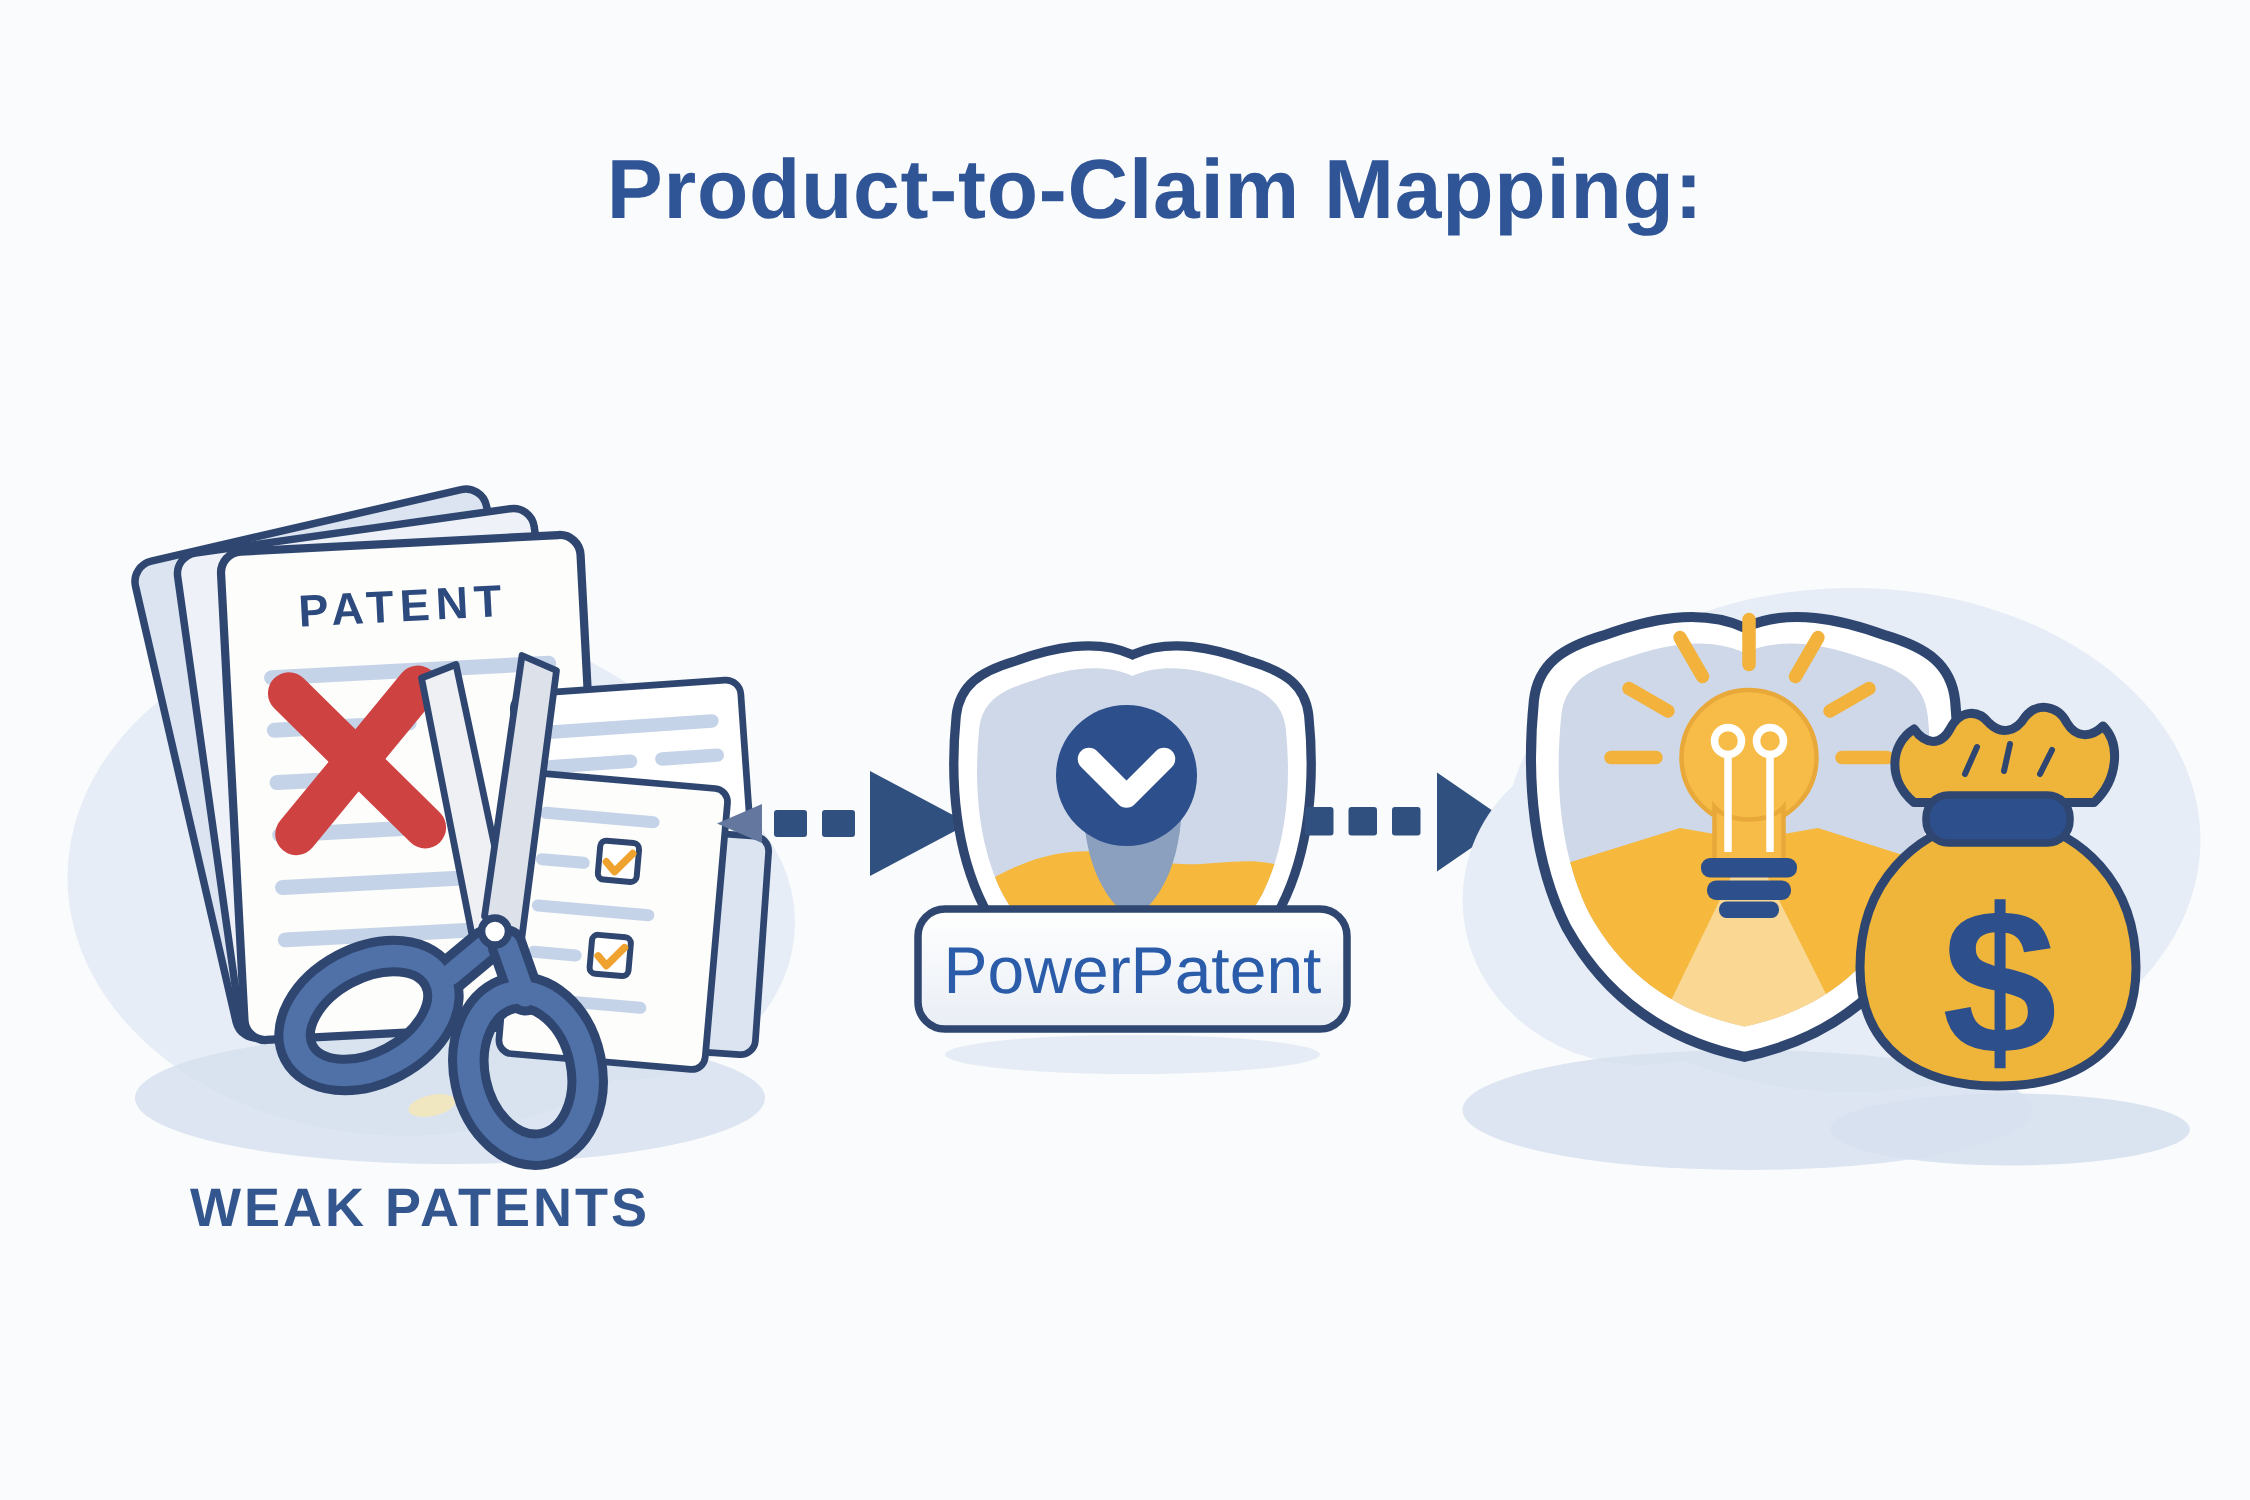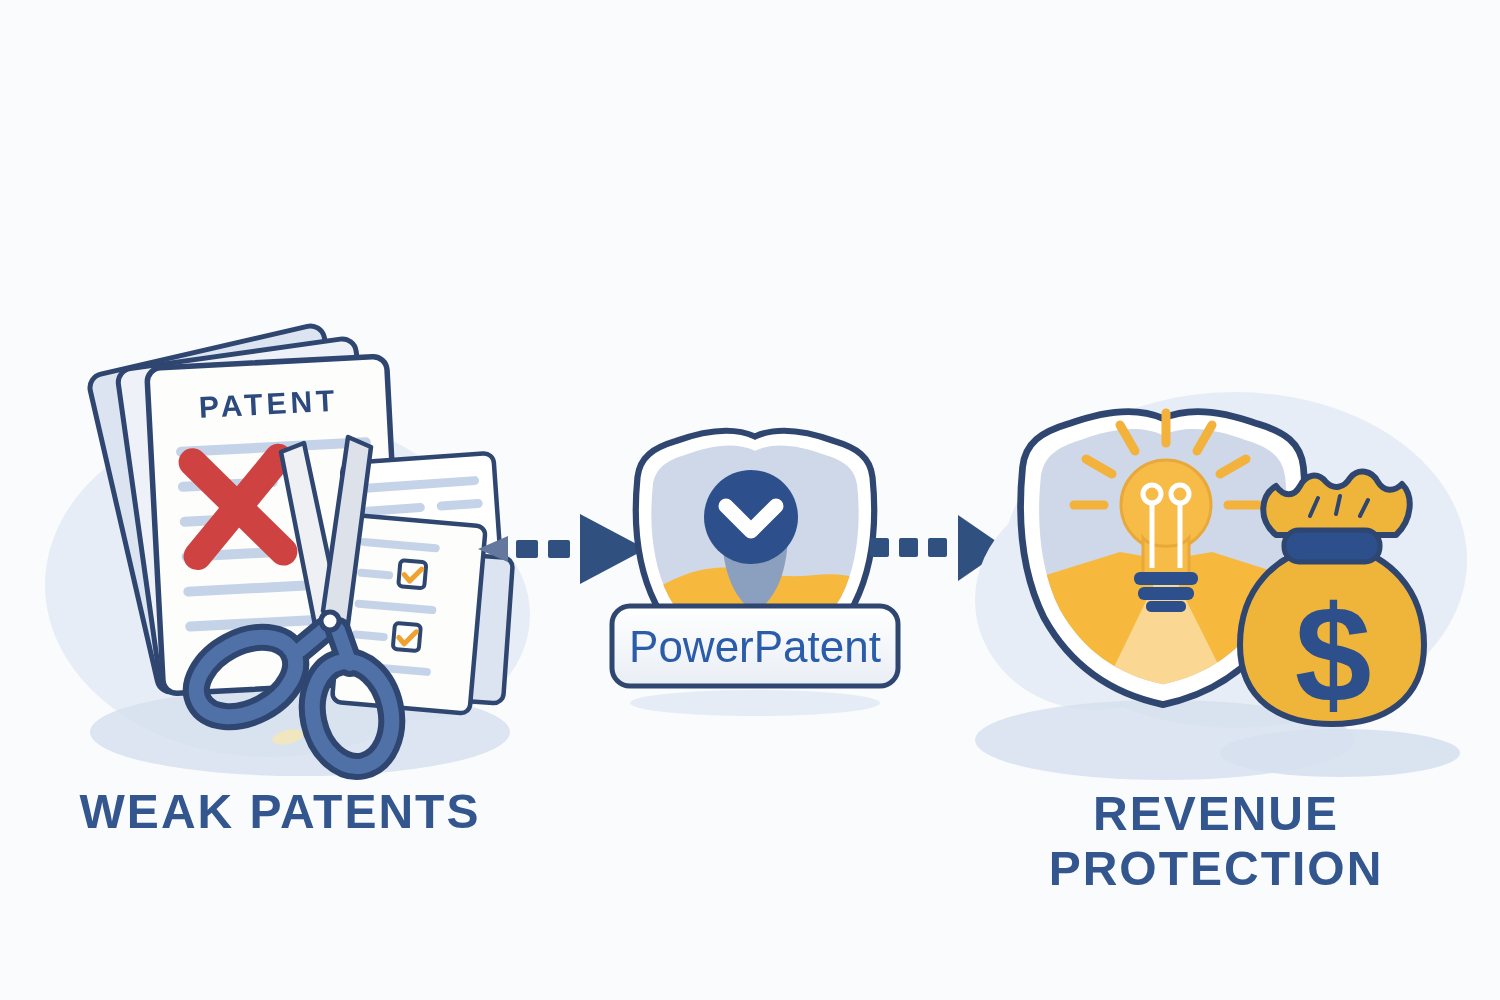--- a/index.html
+++ b/index.html
@@ -6,21 +6,21 @@
   body{font-family:"Liberation Sans", sans-serif;}
   .canvas{position:relative;width:1500px;height:1000px;background:#fafbfc;overflow:hidden;}
 
   
   .title{position:absolute;top:98px;left:40px;width:1460px;text-align:center;
          color:var(--title-blue,#2F5597);font-weight:bold;line-height:1;}
   .title-line1{font-size:56px;letter-spacing:.5px;}
   .title-line2{font-size:51px;margin-top:36px;letter-spacing:.5px;}
 
   
-  .caption{position:absolute;font-weight:bold;font-size:48px;letter-spacing:2px;
+  .caption{position:absolute;font-weight:bold;font-size:36px;letter-spacing:2px;
            color:var(--caption-blue,#33568F);text-align:center;}
   .caption-left{top:784px;left:30px;width:500px;}
   .caption-right{top:786px;left:986px;width:460px;}
 
   
   .s-navy{stroke:var(--outline-navy,#2E4670);}
   .f-white{fill:#ffffff;}
   .f-page{fill:#fdfdfb;}
   .f-inner{fill:var(--shield-inner-blue,#CFD8E8);}
   .f-yellow{fill:var(--accent-yellow,#F6B83D);}
@@ -47,20 +47,21 @@
   text.patent-title{fill:#2D4A7E;font-weight:bold;font-size:30px;letter-spacing:4px;}
   text.badge-label{fill:var(--badge-text-blue,#2A5CAA);font-size:44px;}
   text.dollar{fill:var(--circle-blue,#2D4F8C);font-size:138px;font-weight:bold;}
 </style>
 </head>
 <body>
 
 <div class="canvas">
 
   <div class="title">
+    <div class="title-line1">Product-to-Claim Mapping:</div>
   </div>
 
   <svg width="1500" height="1000" viewBox="0 0 1500 1000" style="position:absolute;left:0;top:0">
     <defs>
       <path id="shield" d="M 0,-96 C -22,-106 -48,-100 -70,-92 C -90,-86 -102,-78 -104,-60
         C -108,-20 -104,20 -88,52 C -68,88 -38,108 0,116 C 38,108 68,88 88,52
         C 104,20 108,-20 104,-60 C 102,-78 90,-86 70,-92 C 48,-100 22,-106 0,-96 Z"></path>
       <clipPath id="clipCenterInner">
           <use href="#shield" transform="translate(755,545) scale(0.983)"></use>
         </clipPath>
@@ -232,14 +233,13 @@
         </g>
         <path class="f-gold s-navy" stroke-width="6" d="M 1240,645 C 1240,585 1280,556 1312,548 L 1352,548 C 1384,556 1424,585 1424,645
                  C 1424,700 1384,724 1332,724 C 1280,724 1240,700 1240,645 Z"></path>
         <rect class="f-circle s-navy" x="1284" y="530" width="96" height="32" rx="15" stroke-width="5"></rect>
         <text class="dollar" x="1333" y="702" text-anchor="middle">$</text>
       </g>
     </g>
   </svg>
 
   <div class="caption caption-left">WEAK PATENTS</div>
-  <div class="caption caption-right">REVENUE PROTECTION</div>
 </div>
 
 </body></html>

